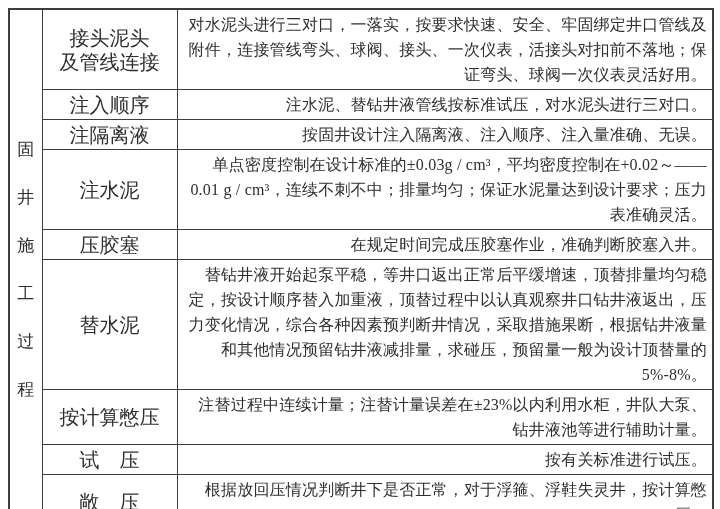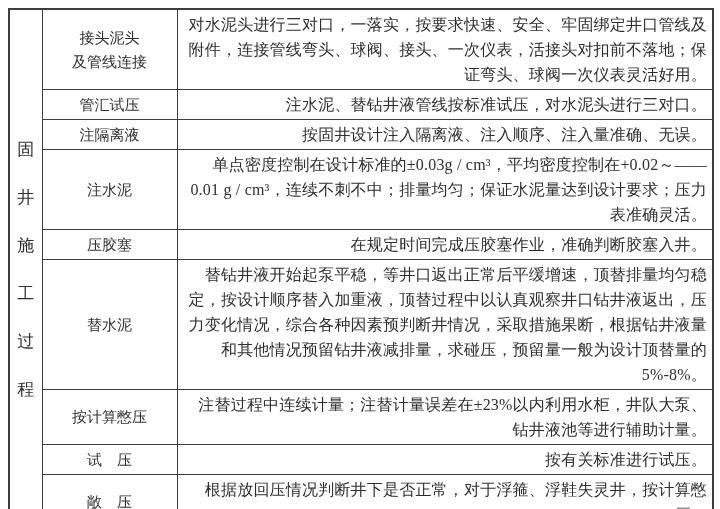--- a/index.html
+++ b/index.html
@@ -46,21 +46,21 @@
     height: 100%;
   }
   .cat-char {
     font-size: 17px;
     line-height: 1;
     letter-spacing: 0;
     color: #2e2e2e;
   }
   td.step-cell {
     text-align: center;
-    font-size: 15px;
+    font-size: 20px;
     line-height: 24px;
     white-space: pre-line;
     padding: 1px 2px;
   }
   td.desc-cell {
     text-align: right;
     font-size: 16px;
     line-height: 25px;
     padding: 2px 5px 2px 7px;
     letter-spacing: 0.2px;
@@ -96,21 +96,21 @@
             <span class="cat-char">工</span>
             <span class="cat-char">过</span>
             <span class="cat-char">程</span>
           </div>
         </td>
         <td class="step-cell">接头泥头
 及管线连接</td>
         <td class="desc-cell">对水泥头进行三对口，一落实，按要求快速、安全、牢固绑定井口管线及附件，连接管线弯头、球阀、接头、一次仪表，活接头对扣前不落地；保证弯头、球阀一次仪表灵活好用。</td>
       </tr>
       <tr class="r1">
-        <td class="step-cell">管汇试压</td>
+        <td class="step-cell">注入顺序</td>
         <td class="desc-cell">注水泥、替钻井液管线按标准试压，对水泥头进行三对口。</td>
       </tr>
       <tr class="r2">
         <td class="step-cell">注隔离液</td>
         <td class="desc-cell">按固井设计注入隔离液、注入顺序、注入量准确、无误。</td>
       </tr>
       <tr class="r3">
         <td class="step-cell">注水泥</td>
         <td class="desc-cell">单点密度控制在设计标准的±0.03g / cm³，平均密度控制在+0.02～——0.01 g / cm³，连续不刺不中；排量均匀；保证水泥量达到设计要求；压力表准确灵活。</td>
       </tr>

